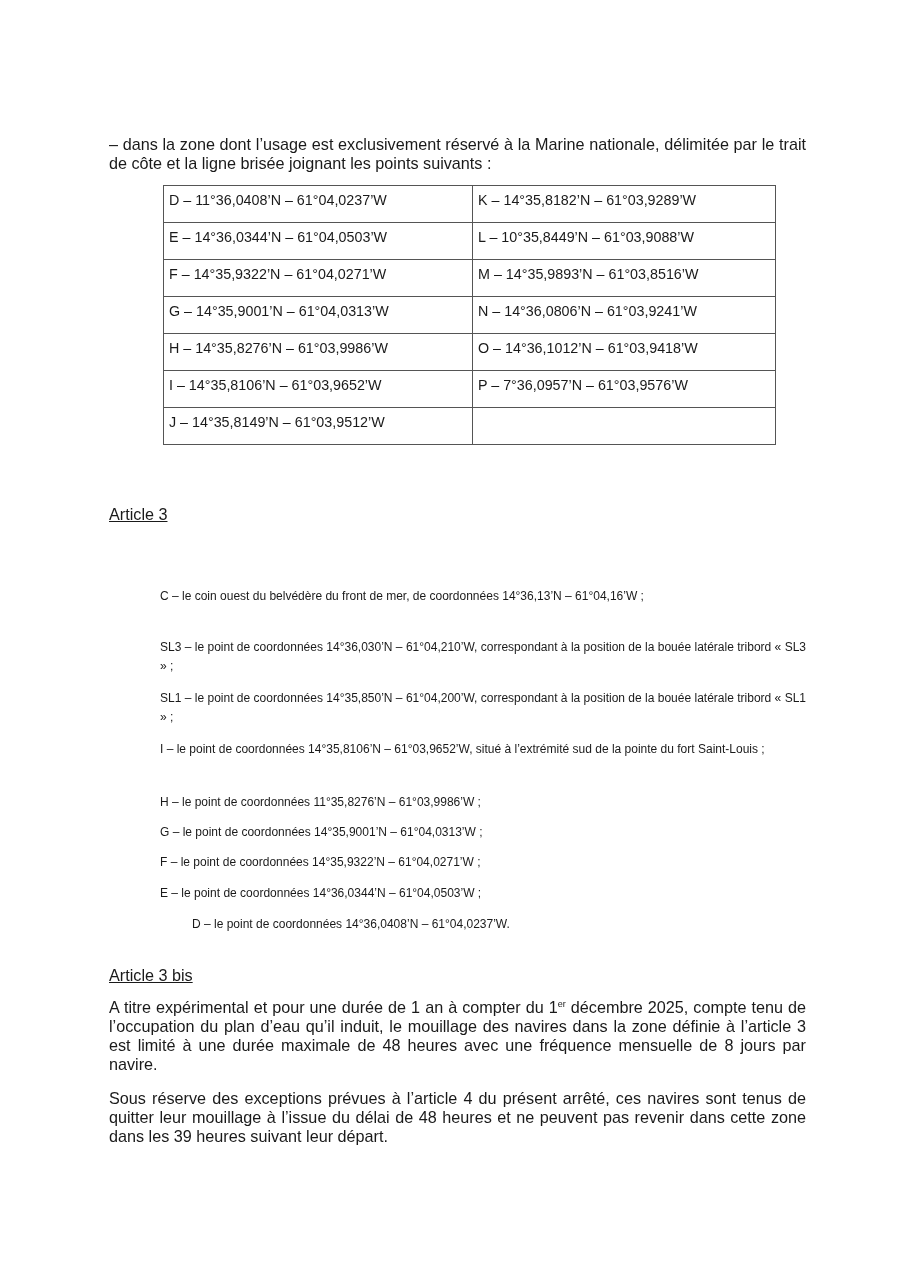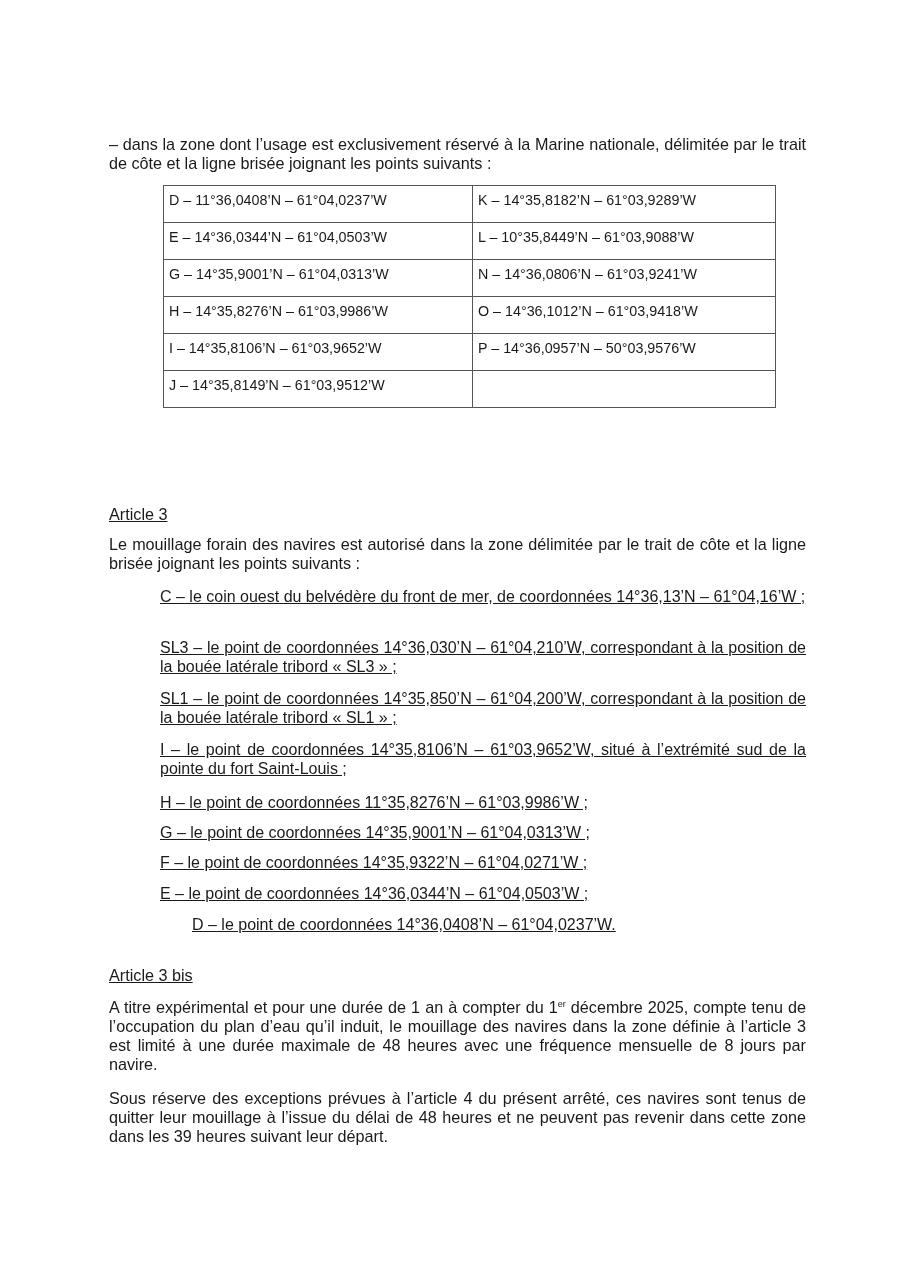--- a/index.html
+++ b/index.html
@@ -21,21 +21,21 @@
       border-collapse: collapse; table-layout: fixed;
     }
     table.coords td {
       border: 1.3px solid #555; height: 37px; padding: 0 0 0 5px;
       font-size: 14.3px; vertical-align: top; padding-top: 6px; box-sizing: border-box;
       white-space: nowrap;
     }
     table.coords td.left { width: 309px; }
     .item {
       position: absolute; left: 160px; width: 646px;
-      font-size: 16px; line-height: 19px; text-align: justify; margin: 0; text-decoration: underline;
+      font-size: 12px; line-height: 19px; text-align: justify; margin: 0;
     }
     sup { font-size: 9px; line-height: 0; }
   </style>
 </head>
 <body>
 
 <div class="page">
 
   <p class="para" style="top:117px;">– dans la zone dont l’usage est exclusivement réservé à la Marine nationale, délimitée par le trait de côte et la ligne brisée joignant les points suivants :</p>
 
@@ -43,40 +43,43 @@
     <tbody>
       <tr>
         <td class="left">D – 11°36,0408’N – 61°04,0237’W</td>
         <td>K – 14°35,8182’N – 61°03,9289’W</td>
       </tr>
       <tr>
         <td class="left">E – 14°36,0344’N – 61°04,0503’W</td>
         <td>L – 10°35,8449’N – 61°03,9088’W</td>
       </tr>
       <tr>
+        <td class="left">F – 14°35,9322’N – 61°04,0271’W</td>
+        <td>M – 14°35,9893’N – 61°03,8516’W</td>
+      </tr>
+      <tr>
         <td class="left">G – 14°35,9001’N – 61°04,0313’W</td>
         <td>N – 14°36,0806’N – 61°03,9241’W</td>
       </tr>
       <tr>
         <td class="left">H – 14°35,8276’N – 61°03,9986’W</td>
         <td>O – 14°36,1012’N – 61°03,9418’W</td>
       </tr>
       <tr>
         <td class="left">I – 14°35,8106’N – 61°03,9652’W</td>
-        <td>P – 14°36,0957’N – 50°03,9576’W</td>
+        <td>P – 7°36,0957’N – 61°03,9576’W</td>
       </tr>
       <tr>
         <td class="left">J – 14°35,8149’N – 61°03,9512’W</td>
         <td></td>
       </tr>
     </tbody>
   </table>
 
   <p class="heading" style="top:487px;">Article 3</p>
-  <p class="para" style="top:517px;">Le mouillage forain des navires est autorisé dans la zone délimitée par le trait de côte et la ligne brisée joignant les points suivants :</p>
 
   <p class="item" style="top:569px;">C – le coin ouest du belvédère du front de mer, de coordonnées 14°36,13’N – 61°04,16’W ;</p>
   <p class="item" style="top:620px;">SL3 – le point de coordonnées 14°36,030’N – 61°04,210’W, correspondant à la position de la bouée latérale tribord « SL3 » ;</p>
   <p class="item" style="top:671px;">SL1 – le point de coordonnées 14°35,850’N – 61°04,200’W, correspondant à la position de la bouée latérale tribord « SL1 » ;</p>
   <p class="item" style="top:722px;">I – le point de coordonnées 14°35,8106’N – 61°03,9652’W, situé à l’extrémité sud de la pointe du fort Saint-Louis ;</p>
   <p class="item" style="top:775px;">H – le point de coordonnées 11°35,8276’N – 61°03,9986’W ;</p>
   <p class="item" style="top:805px;">G –  le point de coordonnées 14°35,9001’N – 61°04,0313’W ;</p>
   <p class="item" style="top:835px;">F –  le point de coordonnées 14°35,9322’N – 61°04,0271’W ;</p>
   <p class="item" style="top:866px;">E –  le point de coordonnées 14°36,0344’N – 61°04,0503’W ;</p>
   <p class="item" style="top:897px;margin-left:32px;">D –  le point de coordonnées 14°36,0408’N – 61°04,0237’W.</p>

